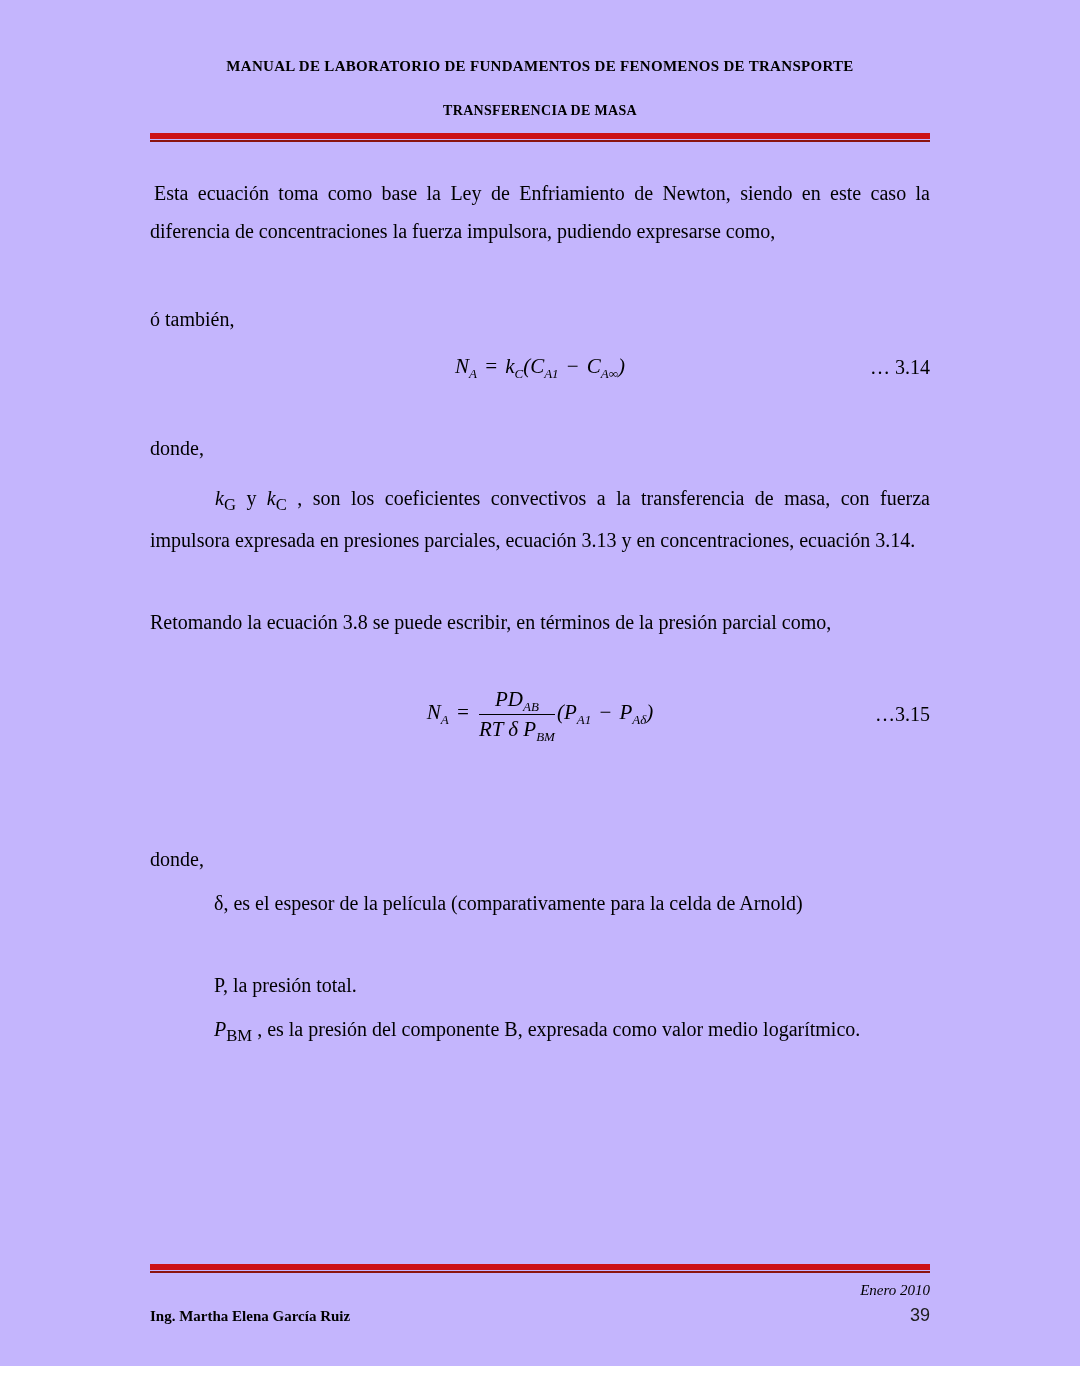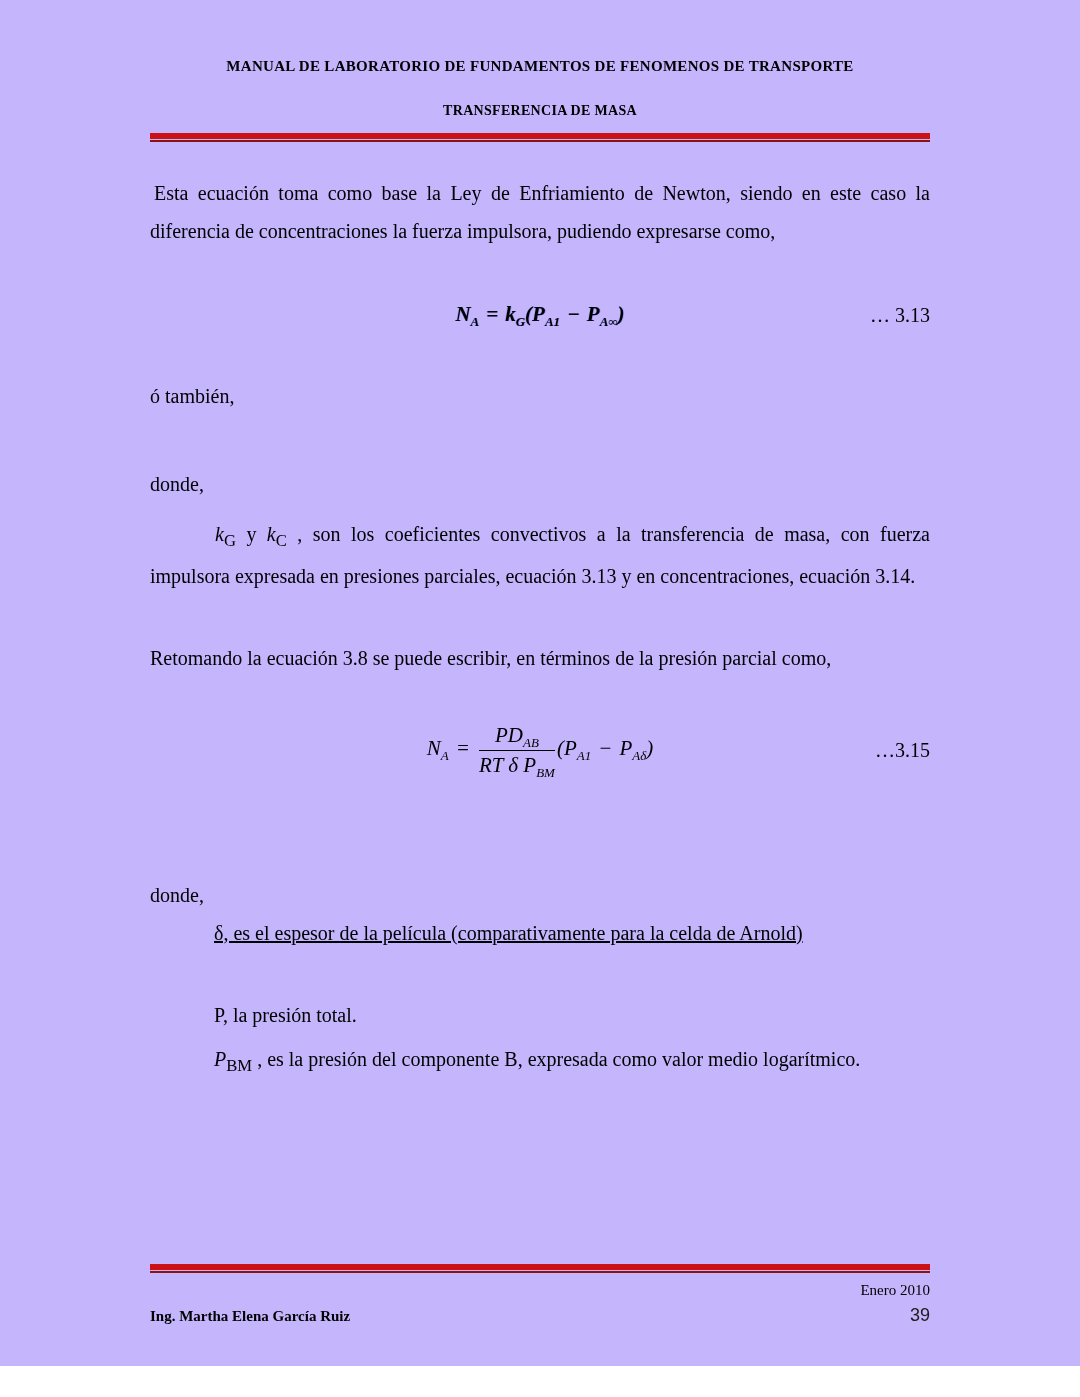--- a/index.html
+++ b/index.html
@@ -23,21 +23,21 @@
 
   
   .content { margin: 0 150px; font-size: 20px; }
   .para { text-align: justify; line-height: 1.9; margin: 0; }
   .p-intro { margin-top: 32px; text-indent: 4px; }
   .p-otambien { margin-top: 50px; }
   .p-donde1 { margin-top: 50px; }
   .p-coef { margin-top: 12px; text-indent: 65px; }
   .p-retomando { margin-top: 44px; }
   .p-donde2 { margin-top: 98px; }
-  .p-delta-desc { margin-left: 64px; text-decoration: underline; }
+  .p-delta-desc { margin-top: 6px; margin-left: 64px; }
   .p-presion { margin-top: 44px; margin-left: 64px; }
   .p-pbm { margin-top: 6px; margin-left: 64px; }
 
   
   .eqrow { position: relative; text-align: center; }
   .eqrow-313 { margin-top: 52px; }
   .eqrow-314 { margin-top: 16px; }
   .eqrow-315 { margin-top: 46px; }
   .eqlabel {
     position: absolute; right: 0; top: 50%; transform: translateY(-50%);
@@ -50,21 +50,21 @@
   .pasted { text-shadow: 0.7px 0 0 rgba(45, 75, 185, 0.35), -0.7px 0 0 rgba(45, 75, 185, 0.22); }
   .var { font-style: italic; }
   .frac { display: inline-block; vertical-align: middle; text-align: center; margin: 0 2px; }
   .frac .num { display: block; border-bottom: 1.6px solid #000; padding: 0 6px 2px 6px; }
   .frac .den { display: block; padding-top: 2px; }
   .eq-delta { margin-top: 10px; margin-left: 64px; font-size: 21px; font-weight: bold; font-style: italic; }
 
   
   .footer { position: absolute; top: 1264px; left: 150px; right: 150px; }
   .footer .double-rule { margin: 0; }
-  .footer-date { text-align: right; font-size: 15px; margin-top: 9px; }
+  .footer-date { text-align: right; font-size: 15px; margin-top: 9px; font-style: italic; }
   .footer-row { display: flex; justify-content: space-between; align-items: baseline; margin-top: 6px; }
   .footer-author { font-size: 15px; font-weight: bold; }
   .footer-page { font-family: "Liberation Sans", "DejaVu Sans", sans-serif; font-size: 18px; color: #1c1c1c; }
 </style>
 </head>
 <body>
 
 <div class="page">
 
   <div class="header">
@@ -73,27 +73,27 @@
     <div class="double-rule">
       <div class="rule-thick"></div>
       <div class="rule-thin"></div>
     </div>
   </div>
 
   <div class="content">
 
     <p class="para p-intro">Esta ecuación toma como base la Ley de Enfriamiento de Newton, siendo en este caso la diferencia de concentraciones la fuerza impulsora, pudiendo expresarse como,</p>
 
-    <div class="eqrow eqrow-313">
-      <span class="eq bold pasted"><span class="var">N</span><sub>A</sub><span class="op">=</span><span class="var">k</span><sub>G</sub><span>(</span><span class="var">P</span><sub>A1</sub><span class="op">−</span><span class="var">P</span><sub>A∞</sub><span>)</span></span>
-      <span class="eqlabel">… 3.13</span>
-    </div>
 
     <p class="para p-otambien">ó también,</p>
 
+    <div class="eqrow eqrow-314">
+      <span class="eq"><span class="var">N</span><sub>A</sub><span class="op">=</span><span class="var">k</span><sub>C</sub><span>(</span><span class="var">C</span><sub>A1</sub><span class="op">−</span><span class="var">C</span><sub>A∞</sub><span>)</span></span>
+      <span class="eqlabel">… 3.14</span>
+    </div>
 
     <p class="para p-donde1">donde,</p>
 
     <p class="para p-coef"><span class="var">k</span><sub>G</sub><span> y </span><span class="var">k</span><sub>C</sub><span> , son los coeficientes convectivos a la transferencia de masa, con fuerza impulsora expresada en presiones parciales, ecuación 3.13 y en concentraciones, ecuación 3.14.</span></p>
 
     <p class="para p-retomando">Retomando la ecuación 3.8 se puede escribir, en términos de la presión parcial como,</p>
 
     <div class="eqrow eqrow-315">
       <span class="eq"><span class="var">N</span><sub>A</sub><span class="op">=</span><span class="frac"><span class="num"><span class="var">P</span><span class="var">D</span><sub>AB</sub></span><span class="den"><span class="var">RT</span><span> δ </span><span class="var">P</span><sub>BM</sub></span></span><span>(</span><span class="var">P</span><sub>A1</sub><span class="op">−</span><span class="var">P</span><sub>Aδ</sub><span>)</span></span>
       <span class="eqlabel">…3.15</span>

